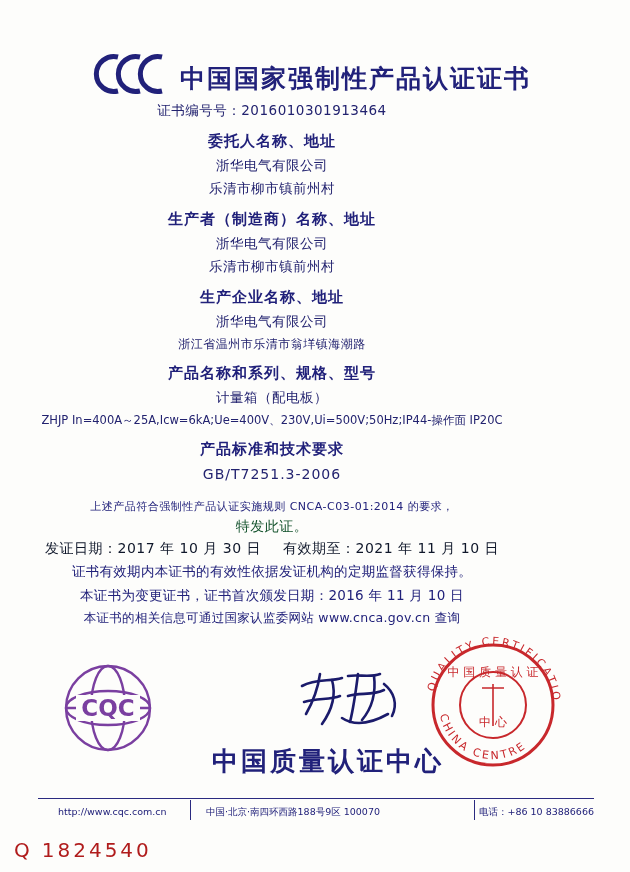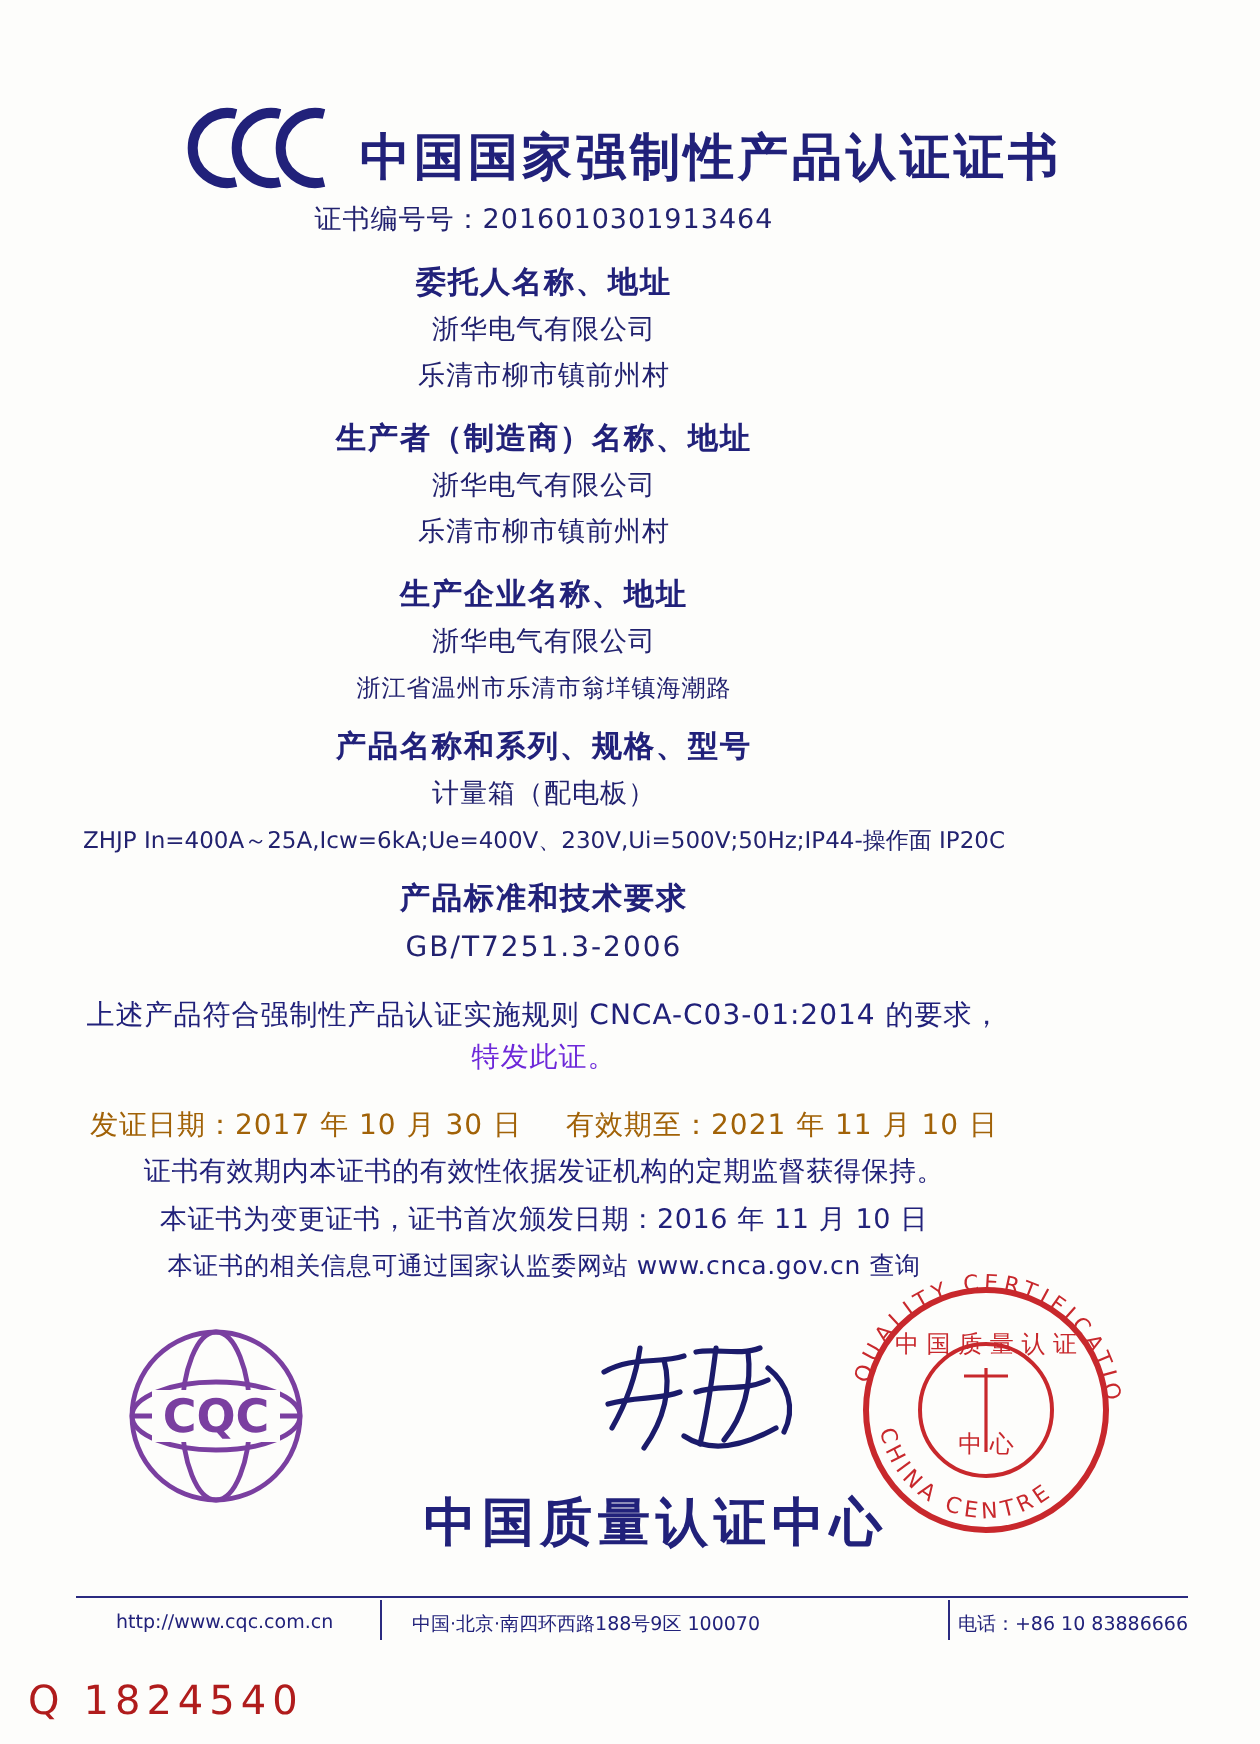--- a/index.html
+++ b/index.html
@@ -96,39 +96,39 @@
     color: #22226f;
   }
   .std-value {
     font-size: 14px;
     font-family: "DejaVu Sans", sans-serif;
     margin-top: 10px;
     letter-spacing: 1px;
     color: #22226f;
   }
   .stmt {
-    font-size: 14px;
+    font-size: 11px;
     font-family: "DejaVu Sans", sans-serif;
     margin-top: 20px;
     letter-spacing: 0.5px;
     color: #21217a;
   }
   .stmt2 {
     font-size: 14px;
     font-family: "DejaVu Sans", sans-serif;
     margin-top: 7px;
     letter-spacing: 0.5px;
-    color: #6d28d9;
+    color: #14532d;
   }
   .dates {
     font-size: 14px;
     font-family: "DejaVu Sans", sans-serif;
-    margin-top: 20px;
-    letter-spacing: 0.5px;
-    color: #a16207;
+    margin-top: 8px;
+    letter-spacing: 0.5px;
+    color: #0f172a;
   }
   .dates .gap { display: inline-block; width: 22px; }
   .note {
     font-size: 13.5px;
     font-family: "DejaVu Sans", sans-serif;
     margin-top: 10px;
     letter-spacing: 0.3px;
     color: #21217a;
   }
   .note.small {

